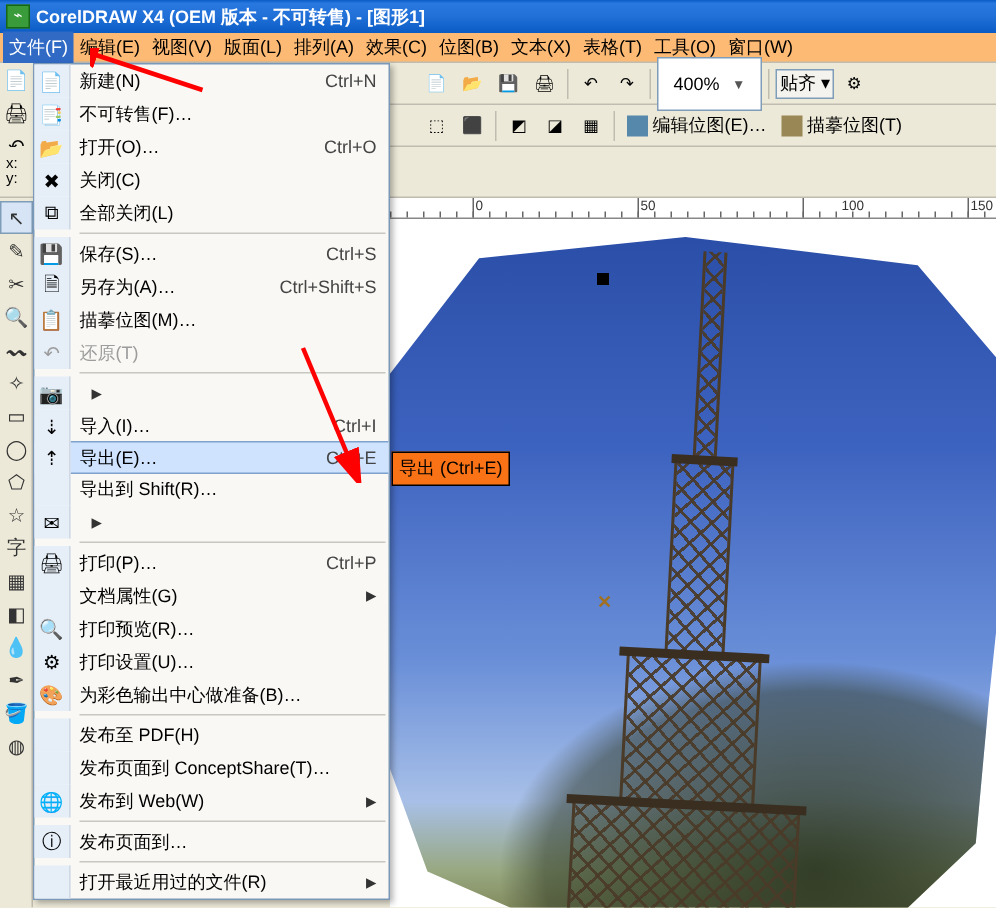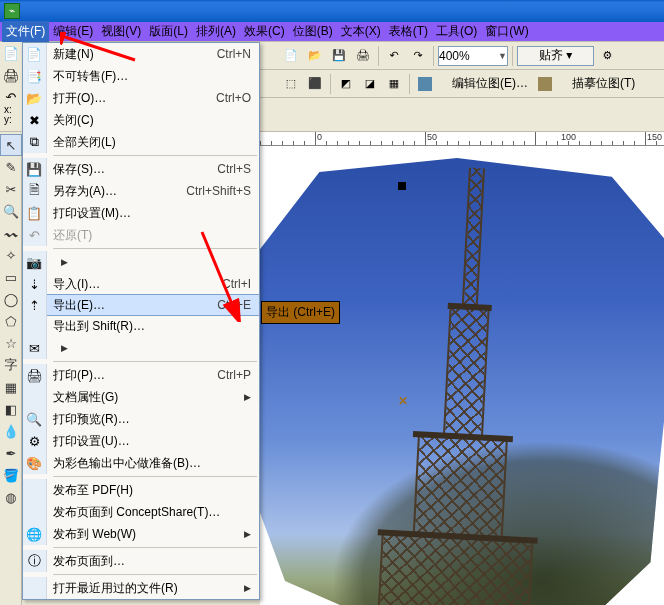--- a/index.html
+++ b/index.html
@@ -22,21 +22,21 @@
     }
     .titlebar .app-icon {
       width: 16px; height: 16px;
       background: #3a9b3a;
       border: 1px solid #156615;
       margin-right: 4px;
       font-size: 10px; line-height: 14px; text-align: center;
     }
     .titlebar .title-text { font-weight: bold; }
     .menubar {
-      background: #8b5cf6;
+      background: #fdba74;
       height: 20px;
       display: flex;
       align-items: center;
       padding: 0 2px;
       border-bottom: 1px solid #c0bcb0;
     }
     .menubar .menu-item {
       padding: 2px 4px;
       cursor: default;
     }
@@ -56,34 +56,34 @@
     .tbtn {
       width: 22px; height: 22px;
       border: 1px solid transparent;
       display: flex; align-items: center; justify-content: center;
       font-size: 11px;
     }
     .tsep { width: 1px; height: 20px; background: #c0bcb0; margin: 0 2px; }
     .zoom-box {
       border: 1px solid #7f9db9;
       background: #fff;
-      height: 20px;
+      height: 36px;
       width: 70px;
-      padding: 0 0;
+      padding: 0 10px;
       display: flex; align-items: center; justify-content: space-between;
     }
     .zoom-box .chev { font-size: 9px; color: #555; }
     .snap-btn {
       border: 1px solid #7f9db9;
       background: #f4f3ee;
       height: 20px;
-      padding: 0 21px;
+      padding: 0 2px;
       display: flex; align-items: center; gap: 4px;
     }
-    .link-label { display: flex; align-items: center; gap: 20px; padding: 0 4px; }
+    .link-label { display: flex; align-items: center; gap: 3px; padding: 0 4px; }
     .link-label .ico { width: 16px; height: 16px; display:inline-block; }
     .prop-row {
       background: #ece9d8;
       height: 28px;
       display: flex;
       align-items: center;
       padding: 0 4px;
       border-bottom: 1px solid #c0bcb0;
       gap: 6px;
       font-size: 11px;
@@ -199,21 +199,21 @@
       border-bottom: 1px solid #7da2ce;
       margin-top: -1px; margin-bottom: -1px;
     }
     .menu-panel .mi.disabled { color: #9c9c9c; }
     .menu-panel .msep {
       height: 1px; margin: 2px 2px 2px 30px;
       background: #c8c8c0;
     }
     .tooltip {
       position: absolute;
-      background: #a16207;
+      background: #f97316;
       border: 1px solid #000;
       padding: 2px 4px;
       font-size: 12px;
       z-index: 30;
       white-space: nowrap;
     }
     .arrow-anno {
       position: absolute;
       z-index: 25;
       pointer-events: none;
@@ -222,20 +222,21 @@
       position: absolute;
       background: #ece9d8;
     }
     .under .u-ico { width:22px; height:22px; display:flex; align-items:center; justify-content:center; font-size:13px; }
   </style>
 </head>
 <body>
 
 <div class="titlebar">
   <div class="app-icon">⌁</div>
+  <span class="title-text">CorelDRAW X4 (OEM 版本 - 不可转售) - [图形1]</span>
 </div>
 
 <div class="menubar">
   <div class="menu-item open">文件(F)</div>
   <div class="menu-item">编辑(E)</div>
   <div class="menu-item">视图(V)</div>
   <div class="menu-item">版面(L)</div>
   <div class="menu-item">排列(A)</div>
   <div class="menu-item">效果(C)</div>
   <div class="menu-item">位图(B)</div>
@@ -438,21 +439,21 @@
       <div class="marrow"></div>
     </div>
     <div class="mi">
       <div class="mico">🗎</div>
       <div class="mlbl">另存为(A)…</div>
       <div class="mshort">Ctrl+Shift+S</div>
       <div class="marrow"></div>
     </div>
     <div class="mi">
       <div class="mico">📋</div>
-      <div class="mlbl">打印设置(M)…</div>
+      <div class="mlbl">描摹位图(M)…</div>
       <div class="mshort"></div>
       <div class="marrow"></div>
     </div>
     <div class="mi disabled">
       <div class="mico">↶</div>
       <div class="mlbl">还原(T)</div>
       <div class="mshort"></div>
       <div class="marrow"></div>
     </div>
     <div class="msep"></div>

